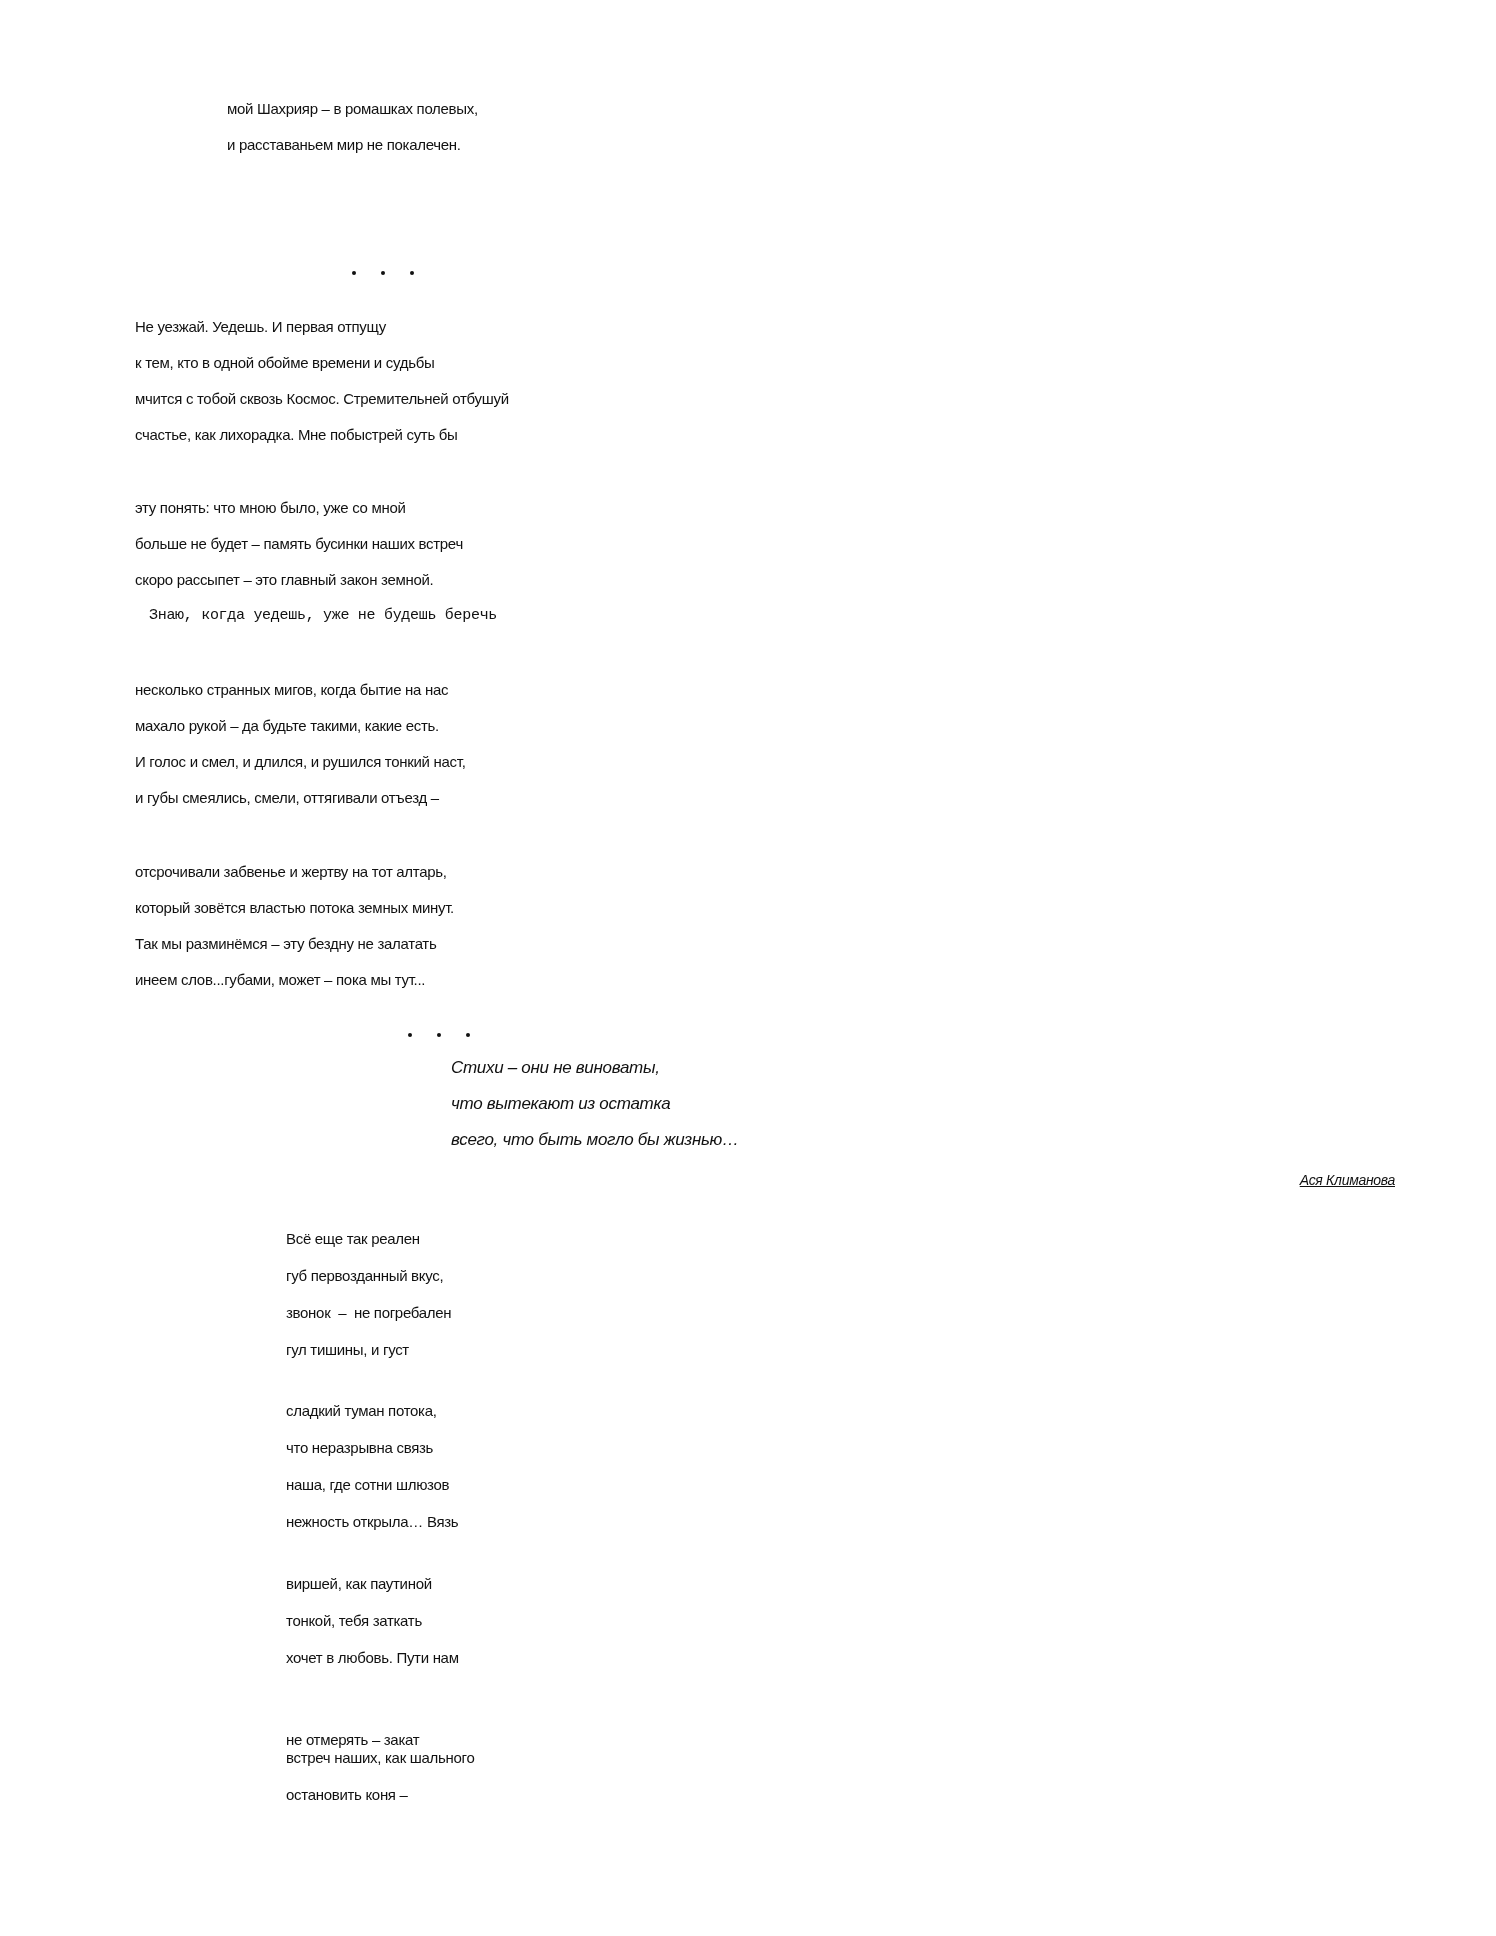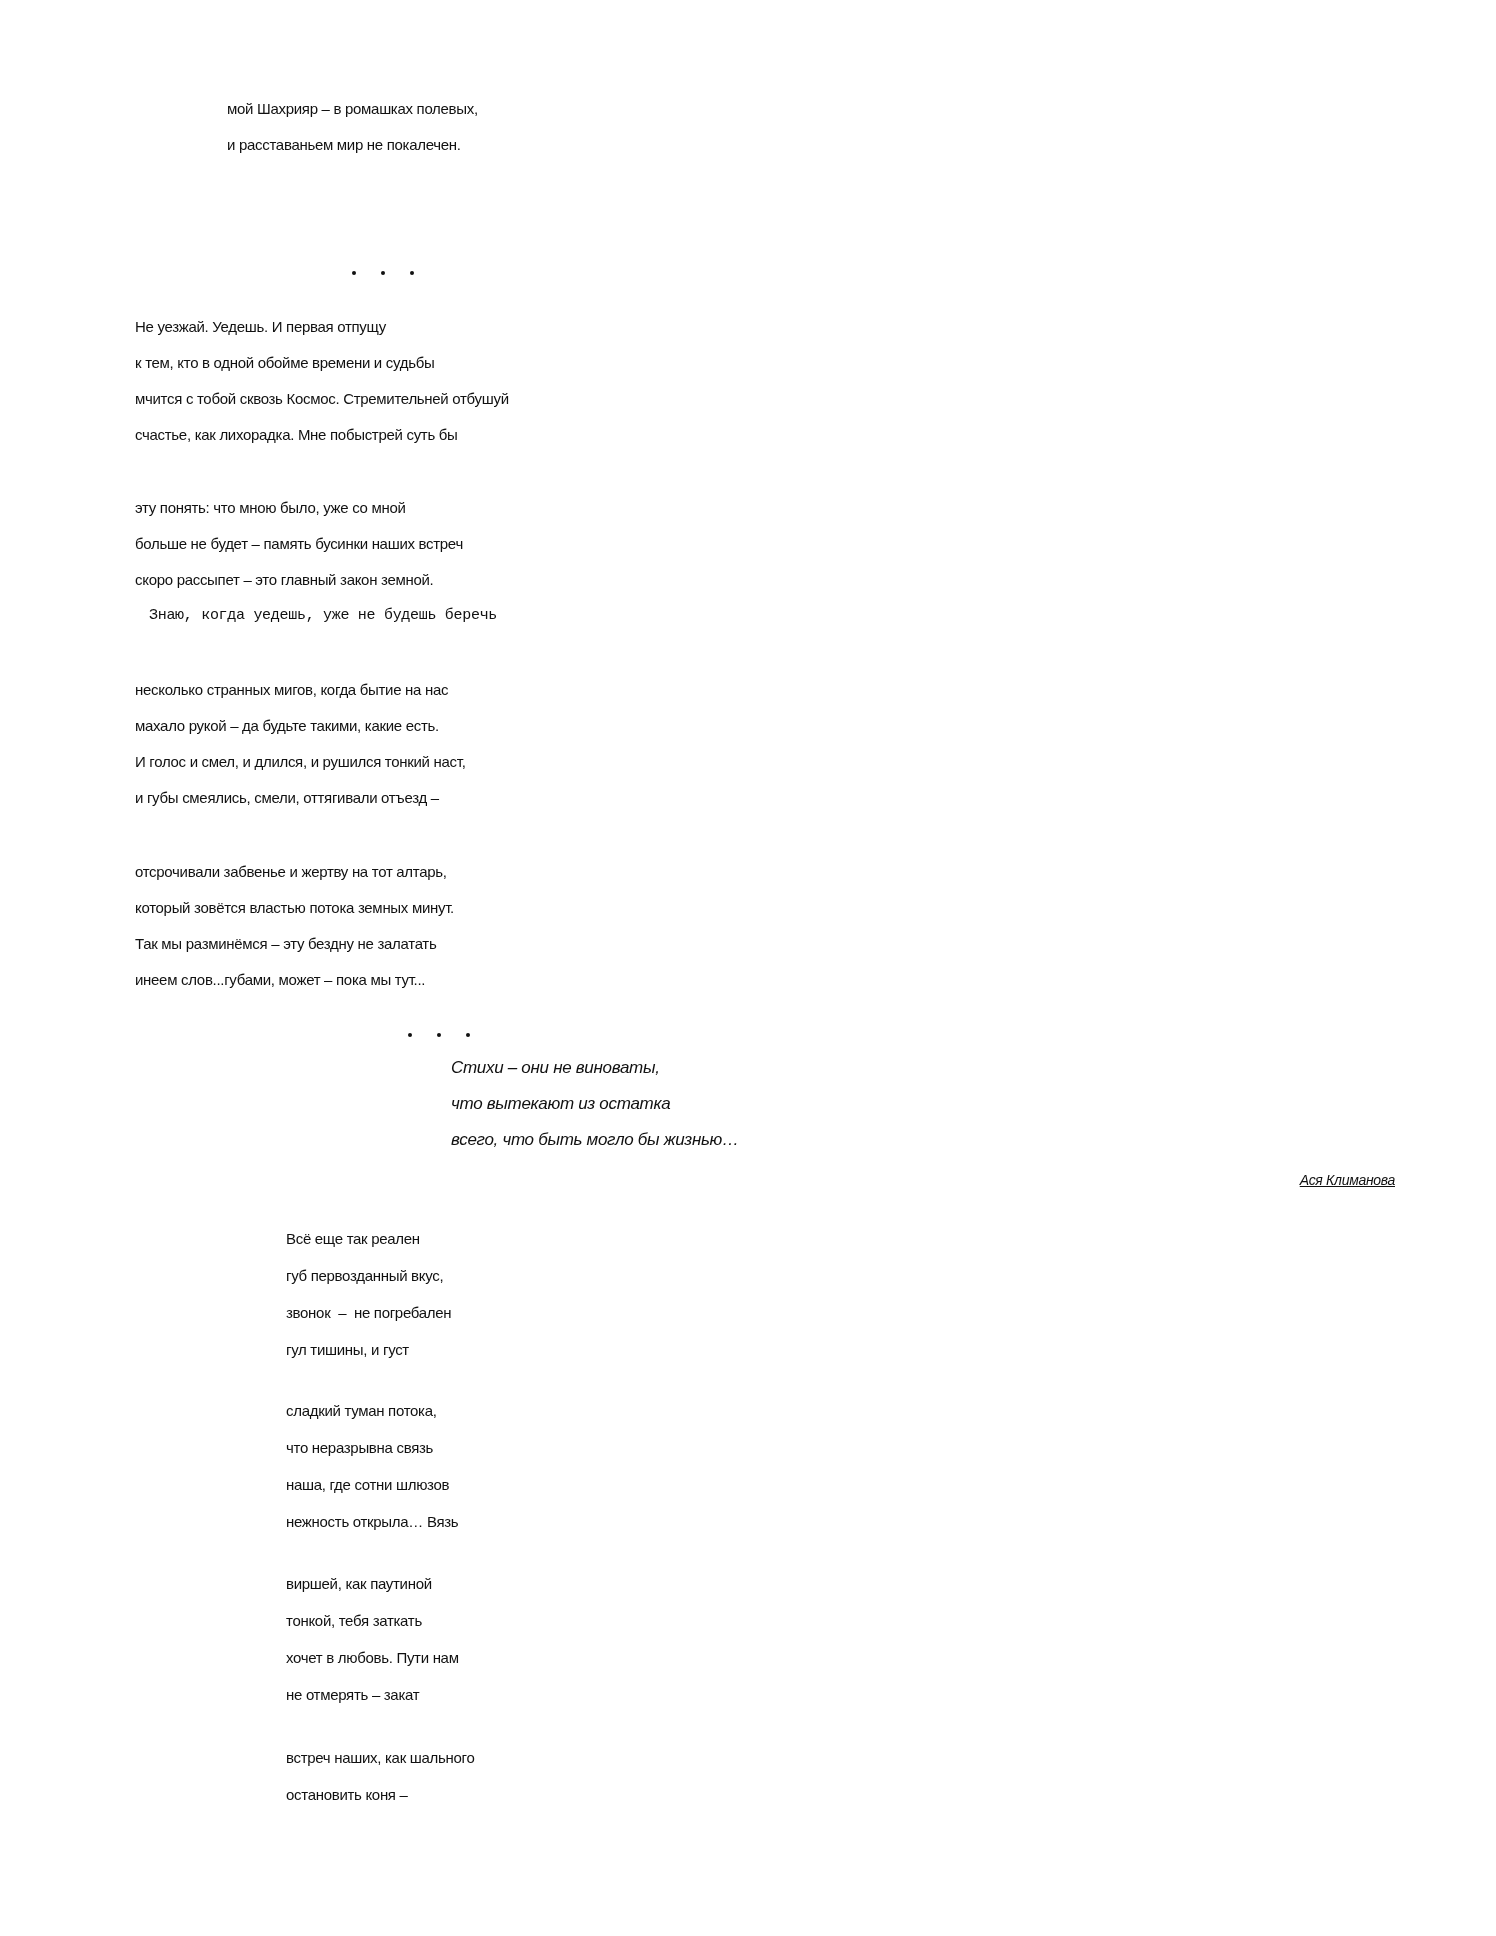--- a/index.html
+++ b/index.html
@@ -70,19 +70,19 @@
   <div>
     <div class="line" style="left:286px; top:1398px;">сладкий туман потока,</div>
     <div class="line" style="left:286px; top:1435px;">что неразрывна связь</div>
     <div class="line" style="left:286px; top:1472px;">наша, где сотни шлюзов</div>
     <div class="line" style="left:286px; top:1509px;">нежность открыла… Вязь</div>
   </div>
   <div>
     <div class="line" style="left:286px; top:1571px;">виршей, как паутиной</div>
     <div class="line" style="left:286px; top:1608px;">тонкой, тебя заткать</div>
     <div class="line" style="left:286px; top:1645px;">хочет в любовь. Пути нам</div>
-    <div class="line" style="left:286px; top:1682px;text-align:right;">не отмерять – закат</div>
+    <div class="line" style="left:286px; top:1727px;text-align:right;">не отмерять – закат</div>
   </div>
   <div>
     <div class="line" style="left:286px; top:1745px;">встреч наших, как шального</div>
     <div class="line" style="left:286px; top:1782px;">остановить коня –</div>
   </div>
 </div>
 
 </body></html>

